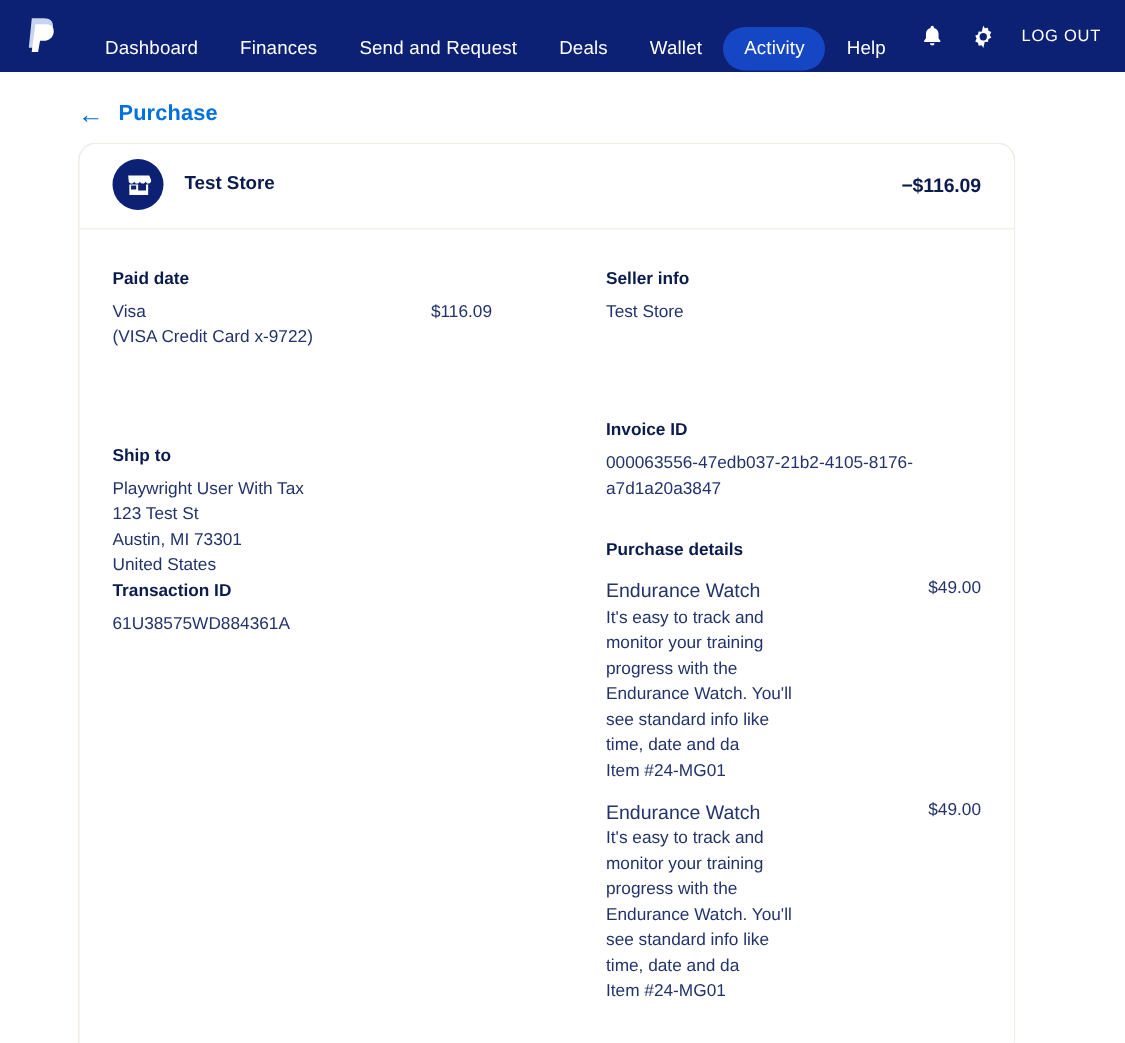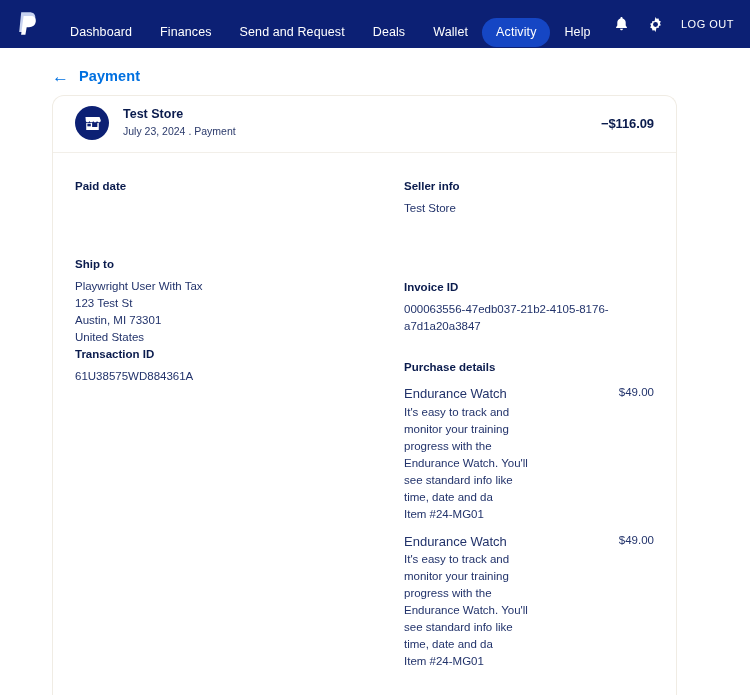--- a/index.html
+++ b/index.html
@@ -277,46 +277,52 @@
       </svg>
     </div>
     <div class="logout-label">LOG OUT</div>
   </div>
 </div>
 
 <div class="page">
 
   <div class="back-row">
     <span class="back-arrow">←</span>
-    <span class="back-label">Payment</span>
+    <span class="back-label">Purchase</span>
   </div>
 
   <div class="card">
 
     <div class="card-header">
       <div class="store-avatar">
         <svg width="19" height="19" viewBox="0 0 20 20" aria-hidden="true">
           <path d="M2.6 3.1h14.8l1.3 3.4c.2 1.3-.7 2.3-1.9 2.3-1 0-1.8-.6-2-1.5-.2.9-1 1.5-2 1.5s-1.8-.6-2-1.5c-.2.9-1 1.5-2 1.5s-1.8-.6-2-1.5c-.2.9-1 1.5-2 1.5-1.2 0-2.1-1-1.9-2.3z" fill="#ffffff"></path>
           <path d="M3.4 9.4v7.5h13.2V9.4h-1.5v4.3H9.6V9.4z" fill="#ffffff"></path>
           <rect x="4.6" y="10.2" width="3.6" height="2.8" fill="#0c2074"></rect>
         </svg>
       </div>
       <div class="store-meta">
         <div class="store-name">Test Store</div>
-        <div class="store-sub">July 23, 2024 . Payment</div>
       </div>
       <div class="header-amount">−$116.09</div>
     </div>
 
     <div class="card-body">
 
       <div class="col-left">
 
         <div>
           <div class="sec-title">Paid date</div>
+          <div class="paid-row">
+            <div>
+              <div class="paid-method">Visa</div>
+              <div class="paid-method">(VISA Credit Card x-9722)</div>
+            </div>
+            <div class="paid-amount">$116.09</div>
+          </div>
         </div>
 
         <div class="block-gap-ship">
           <div class="sec-title">Ship to</div>
           <div class="sec-text">Playwright User With Tax</div>
           <div class="sec-text">123 Test St</div>
           <div class="sec-text">Austin, MI 73301</div>
           <div class="sec-text">United States</div>
         </div>
 

